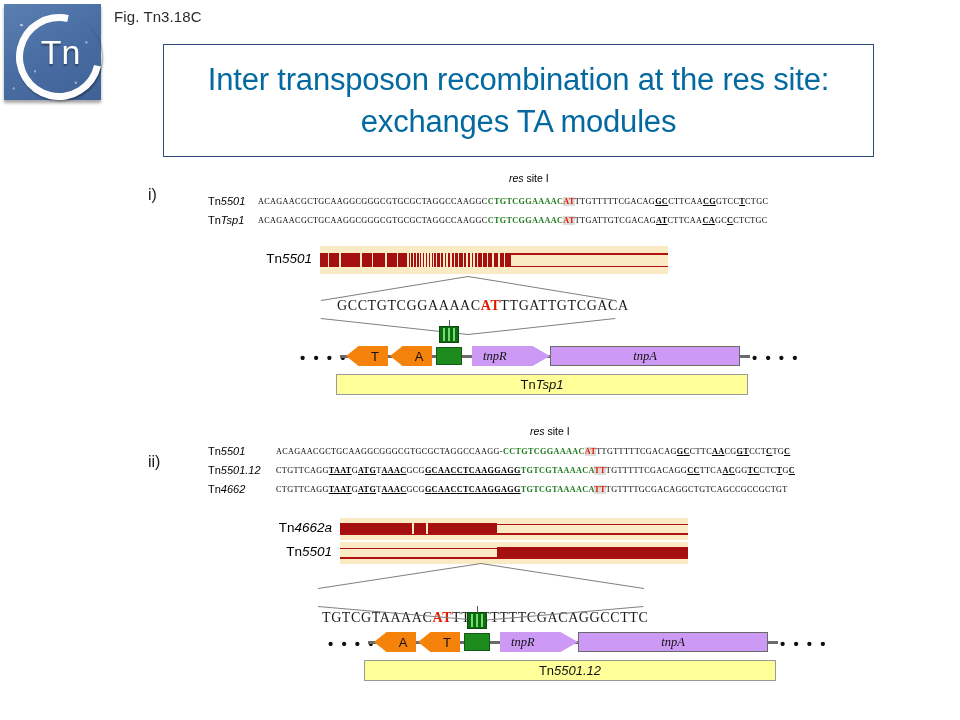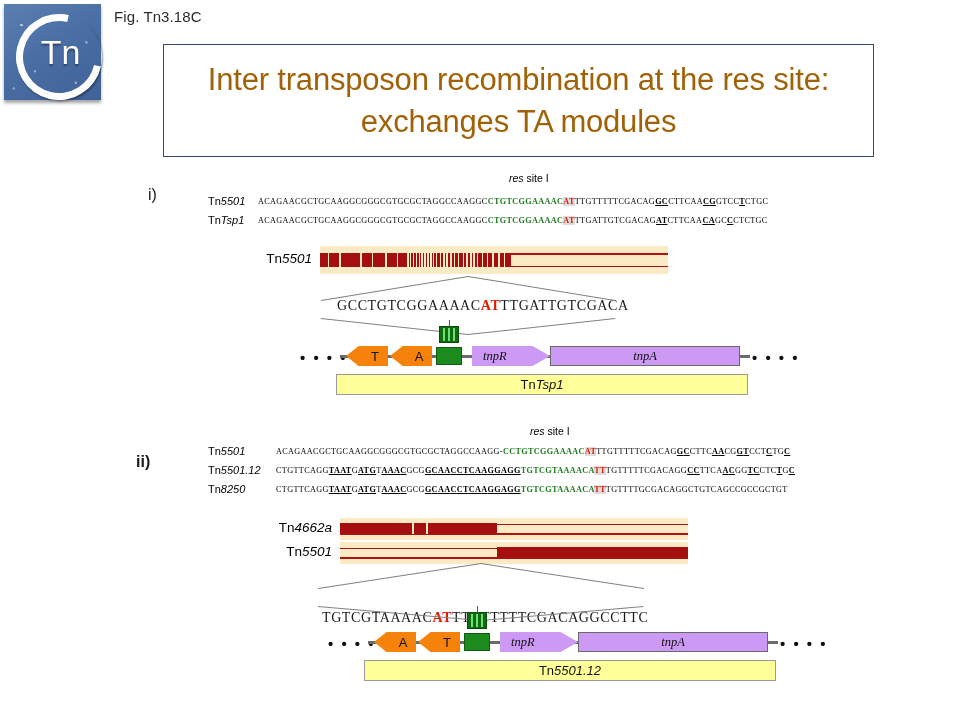--- a/index.html
+++ b/index.html
@@ -38,21 +38,21 @@
   #fig-label{
     position:absolute;left:114px;top:8px;font-size:15px;color:#2b2b2b;
     letter-spacing:.1px;
   }
   #title-box{
     position:absolute;left:163px;top:44px;width:711px;height:113px;
     border:1.5px solid #2e4c80;background:#ffffff;box-sizing:border-box;
     display:flex;align-items:center;justify-content:center;
   }
   #title-box .ttl{
-    font-size:31px;line-height:42px;color:#a16207;text-align:center;
+    font-size:31px;line-height:42px;color:#0369a1;text-align:center;
     letter-spacing:-.2px;padding:0 14px;
   }
   .roman{position:absolute;font-size:16px;color:#1a1a1a;}
   .res-title{
     position:absolute;font-size:10.5px;color:#000;white-space:nowrap;
     font-family:"Liberation Sans", sans-serif;
   }
   .res-title i{font-style:italic;text-align:right;}
   .aname{
     position:absolute;font-size:11px;color:#000;white-space:nowrap;
@@ -194,27 +194,27 @@
       <div style="font-family: &quot;Liberation Serif&quot;, serif; font-style: italic; font-size: 12.5px; color: rgb(17, 17, 17); padding-left: 11px;">tnpR</div>
     </div>
     <div class="gtnp" style="left: 550px; top: 346px; width: 190px; height: 20px;">
       <span>tnpA</span>
     </div>
     <div class="gbackbone" style="left: 740px; top: 355px; width: 10px;"></div>
     <div class="gdots" style="left: 752px; top: 350px;">• • • •</div>
     <div class="gbar" style="left: 336px; top: 374px; width: 412px; height: 21px;">
       <span>Tn<i>Tsp1</i></span>
     </div>
-    <div class="roman" style="left: 136px; top: 453px; font-weight: bold;">ii)</div>
+    <div class="roman" style="left: 148px; top: 453px;">ii)</div>
     <div class="res-title" style="left: 530px; top: 425px;"><i>res</i> site I</div>
     <div class="aname" style="left: 208px; top: 445px;">Tn<i>5501</i></div>
     <div class="seq" style="left: 276px; top: 447px;">ACAGAACGCTGCAAGGCGGGCGTGCGCTAGGCCAAGG-<span class="g">C</span><span class="g">C</span><span class="g">T</span><span class="g">G</span><span class="g">T</span><span class="g">C</span><span class="g">G</span><span class="g">G</span><span class="g">A</span><span class="g">A</span><span class="g">A</span><span class="g">A</span><span class="g">C</span><span class="r hl">A</span><span class="r hl">T</span>TTGTTTTTCGACAG<span class="u">G</span><span class="u">C</span>CTTC<span class="u">A</span><span class="u">A</span>CG<span class="u">G</span><span class="u">T</span>CCT<span class="u">C</span>TG<span class="u">C</span></div>
     <div class="aname" style="left: 208px; top: 464px;">Tn<i>5501.12</i></div>
     <div class="seq" style="left: 276px; top: 466px;">CTGTTCAGG<span class="u">T</span><span class="u">A</span><span class="u">A</span><span class="u">T</span>G<span class="u">A</span><span class="u">T</span><span class="u">G</span>T<span class="u">A</span><span class="u">A</span><span class="u">A</span><span class="u">C</span>GCG<span class="u">G</span><span class="u">C</span><span class="u">A</span><span class="u">A</span><span class="u">C</span><span class="u">C</span><span class="u">T</span><span class="u">C</span><span class="u">A</span><span class="u">A</span><span class="u">G</span><span class="u">G</span><span class="u">A</span><span class="u">G</span><span class="u">G</span><span class="g">T</span><span class="g">G</span><span class="g">T</span><span class="g">C</span><span class="g">G</span><span class="g">T</span><span class="g">A</span><span class="g">A</span><span class="g">A</span><span class="g">A</span><span class="g">C</span><span class="g">A</span><span class="r hl">T</span><span class="r hl">T</span>TGTTTTTCGACAGG<span class="u">C</span><span class="u">C</span>TTCA<span class="u">A</span><span class="u">C</span>GG<span class="u">T</span><span class="u">C</span>CTC<span class="u">T</span>G<span class="u">C</span></div>
-    <div class="aname" style="left: 208px; top: 483px;">Tn<i>8250</i></div>
+    <div class="aname" style="left: 208px; top: 483px;">Tn<i>4662</i></div>
     <div class="seq" style="left: 276px; top: 485px;">CTGTTCAGG<span class="u">T</span><span class="u">A</span><span class="u">A</span><span class="u">T</span>G<span class="u">A</span><span class="u">T</span><span class="u">G</span>T<span class="u">A</span><span class="u">A</span><span class="u">A</span><span class="u">C</span>GCG<span class="u">G</span><span class="u">C</span><span class="u">A</span><span class="u">A</span><span class="u">C</span><span class="u">C</span><span class="u">T</span><span class="u">C</span><span class="u">A</span><span class="u">A</span><span class="u">G</span><span class="u">G</span><span class="u">A</span><span class="u">G</span><span class="u">G</span><span class="g">T</span><span class="g">G</span><span class="g">T</span><span class="g">C</span><span class="g">G</span><span class="g">T</span><span class="g">A</span><span class="g">A</span><span class="g">A</span><span class="g">A</span><span class="g">C</span><span class="g">A</span><span class="r hl">T</span><span class="r hl">T</span>TGTTTTGCGACAGGCTGTCAGCCGCCGCTGT</div>
     <div class="barlabel" style="left: 226px; top: 520px; width: 106px; text-align: right;">Tn<i>4662a</i></div>
     <div class="barwrap" style="left: 340px; top: 518px; width: 348px; height: 22px;">
       <div class="bline" style="left: 0px; top: 5.72px; width: 100%; height: 1.5px;"></div>
       <div class="bline" style="left: 0px; top: 15.4px; width: 100%; height: 1.5px;"></div>
       <div class="bblock" style="left: 0px; top: 5.28px; width: 156.6px; height: 11px;">
         <div class="tick" style="left: 72.036px;"></div>
         <div class="tick" style="left: 86.13px;"></div>
       </div>
     </div>

